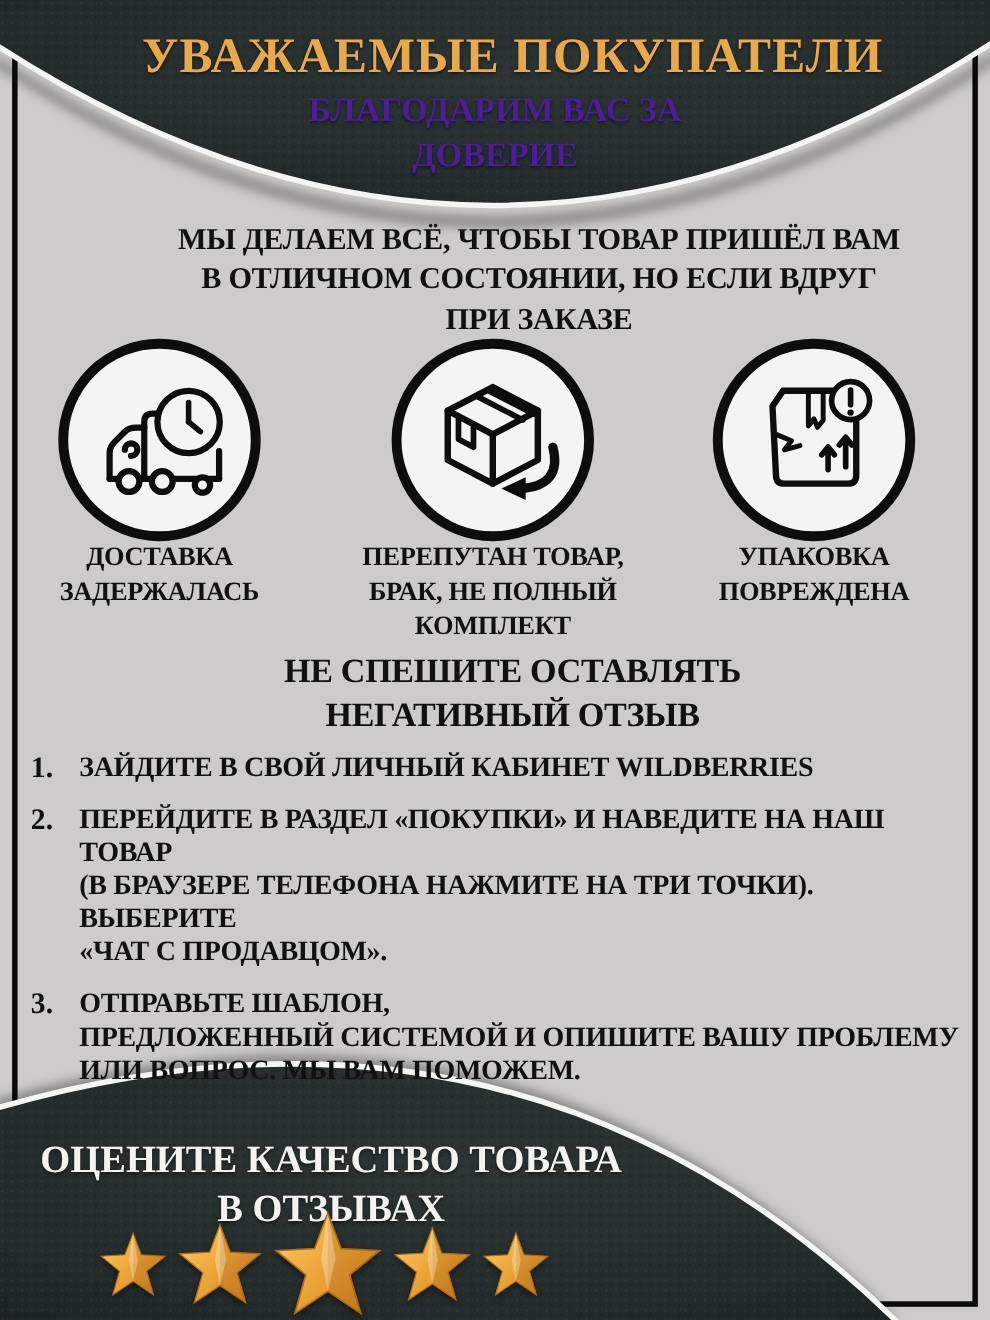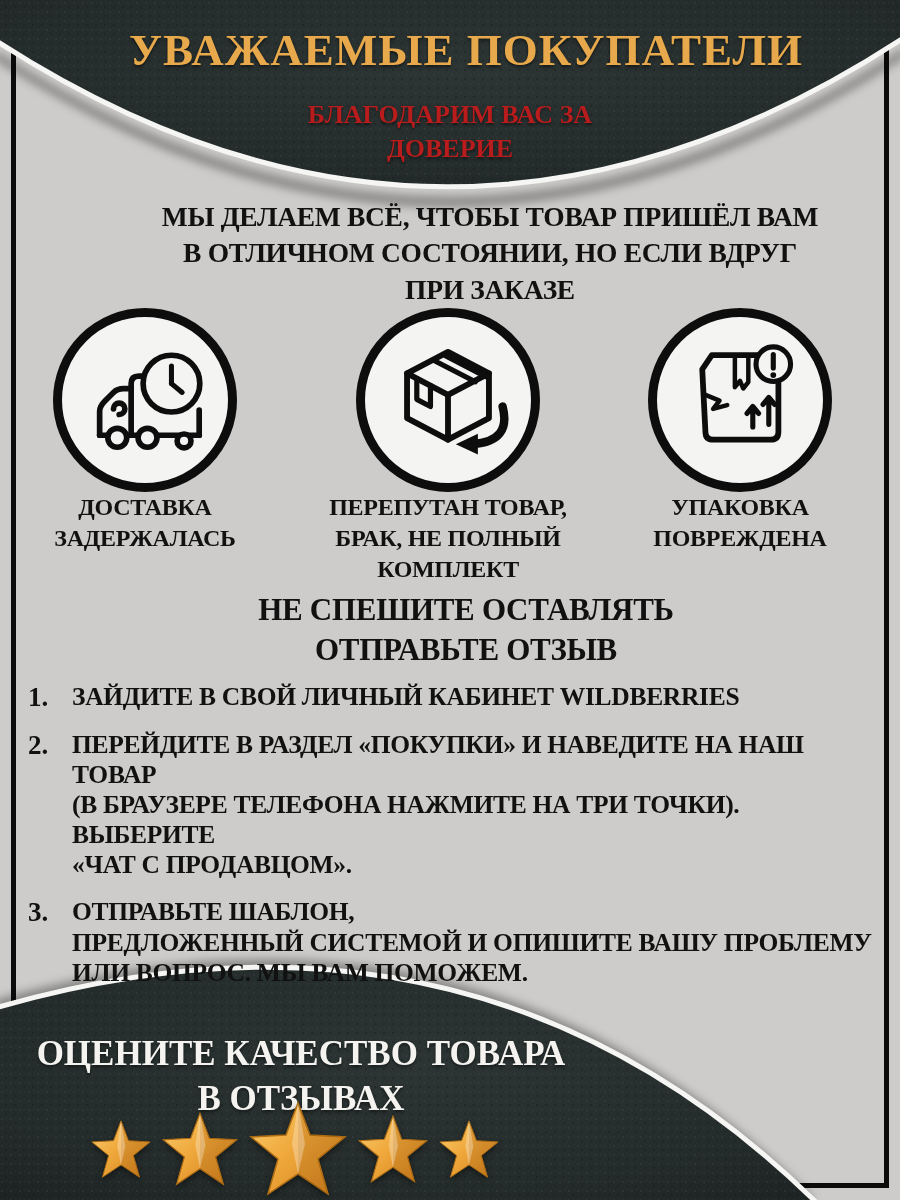--- a/index.html
+++ b/index.html
@@ -8,21 +8,21 @@
         font-family:"Liberation Serif","DejaVu Serif",serif;font-weight:700;color:#111;}
   
   .frame{position:absolute;left:11px;top:8px;right:11px;bottom:12px;
          border:5px solid #0b0b0b;z-index:1;}
   
   .bg{position:absolute;left:0;top:0;z-index:2;pointer-events:none;}
   
   .header-text{position:absolute;left:0;top:0;width:100%;text-align:center;z-index:3;}
   .header-title{margin-top:24px;font-size:45px;letter-spacing:1px;color:#e7a94b;
                 text-shadow:0 2px 3px rgba(0,0,0,.55);padding-left:32px;}
-  .header-sub{margin-top:22px;font-size:26px;line-height:1.32;color:#b91c1c;
+  .header-sub{margin-top:4px;font-size:31px;line-height:1.32;color:#4c1d95;
               text-shadow:0 2px 3px rgba(0,0,0,.5);}
   
   .intro{position:absolute;left:0;top:196px;width:100%;text-align:center;z-index:3;
          font-size:27.5px;line-height:1.1;letter-spacing:-.3px;padding-left:40px;}
   .intro div{margin:6px 0;}
   
   .issue{position:absolute;top:308px;width:290px;text-align:center;z-index:3;}
   .issue.c1{left:0px;}  .issue.c2{left:303px;}  .issue.c3{left:595px;}
   .circle{width:184px;height:184px;margin:0 auto;border-radius:50%;
           background:#f4f4f2;border:9px solid #0d0d0d;box-sizing:border-box;
@@ -158,21 +158,21 @@
         <path d="M152,29 L152,50" stroke-width="8"></path>
         <circle cx="152" cy="61" r="4.5" fill="#0d0d0d" stroke="none"></circle>
       </svg>
     </div>
     <div class="issue-label" style="white-space:pre-line">УПАКОВКА
 ПОВРЕЖДЕНА</div>
   </div>
 
   <div class="warning">
     <div>НЕ СПЕШИТЕ ОСТАВЛЯТЬ</div>
-    <div>ОТПРАВЬТЕ ОТЗЫВ</div>
+    <div>НЕГАТИВНЫЙ ОТЗЫВ</div>
   </div>
 
   <div class="steps">
     <div class="step">
       <span class="step-num">1.</span>
       <span class="step-text">ЗАЙДИТЕ В СВОЙ ЛИЧНЫЙ КАБИНЕТ  WILDBERRIES</span>
     </div>
     <div class="step">
       <span class="step-num">2.</span>
       <span class="step-text">ПЕРЕЙДИТЕ В РАЗДЕЛ «ПОКУПКИ» И НАВЕДИТЕ НА НАШ ТОВАР

